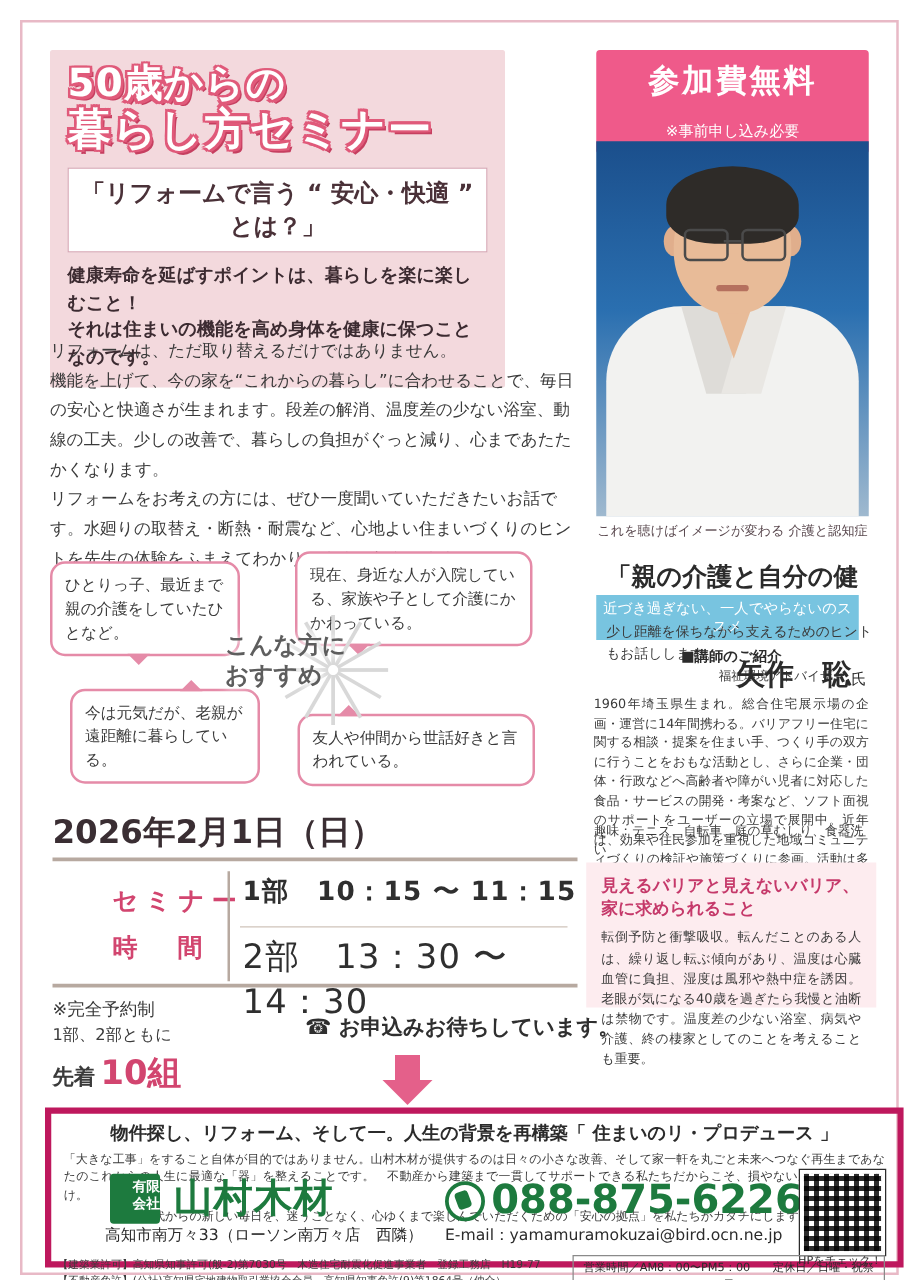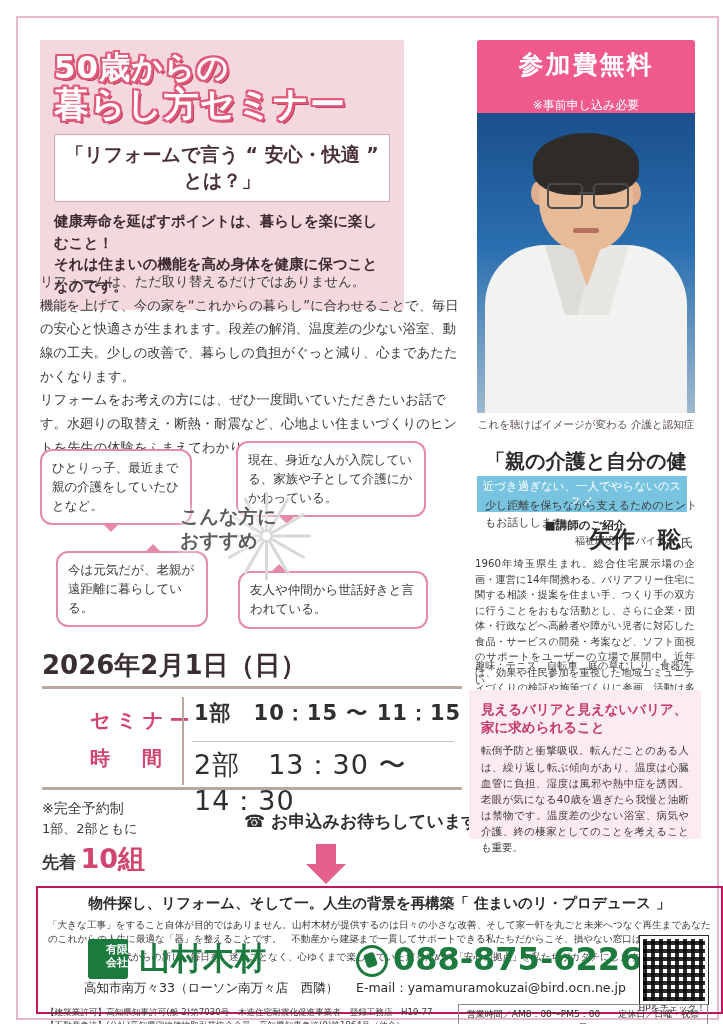--- a/index.html
+++ b/index.html
@@ -227,36 +227,36 @@
   .prof-name .suffix{font-size:12px;font-weight:normal;}
   .prof-body{
     position:absolute;right:22px;top:538px;width:220px;
     font-size:10.2px;line-height:1.52;color:#3a3a3a;text-align:justify;
   }
   .prof-hobby{
     position:absolute;right:22px;top:640px;width:220px;
     font-size:10.2px;line-height:1.5;color:#3a3a3a;
   }
   .barrier{
-    position:absolute;right:16px;top:672px;width:232px;height:149px;
+    position:absolute;right:16px;top:672px;width:232px;height:116px;
     background:#fdecef;
     padding:10px 12px;
     box-sizing:border-box;
   }
   .barrier h4{
     margin:0 0 6px 0;font-size:13.5px;color:#c5396a;line-height:1.35;
   }
   .barrier p{
     margin:0;font-size:10.4px;line-height:1.55;color:#3a3a3a;text-align:justify;
   }
 
   
   .bottom{
     position:absolute;left:18px;top:868px;width:687px;height:128px;
-    border:2px solid #be185d;
+    border:5px solid #be185d;
     box-sizing:border-box;
     padding:6px 10px;
   }
   .bottom .head{
     text-align:center;font-size:14.5px;font-weight:bold;color:#2b2b2b;
   }
   .bottom .p1{
     margin-top:5px;font-size:9.6px;line-height:1.5;color:#3a3a3a;text-align:justify;
   }
   .bottom .p2{

